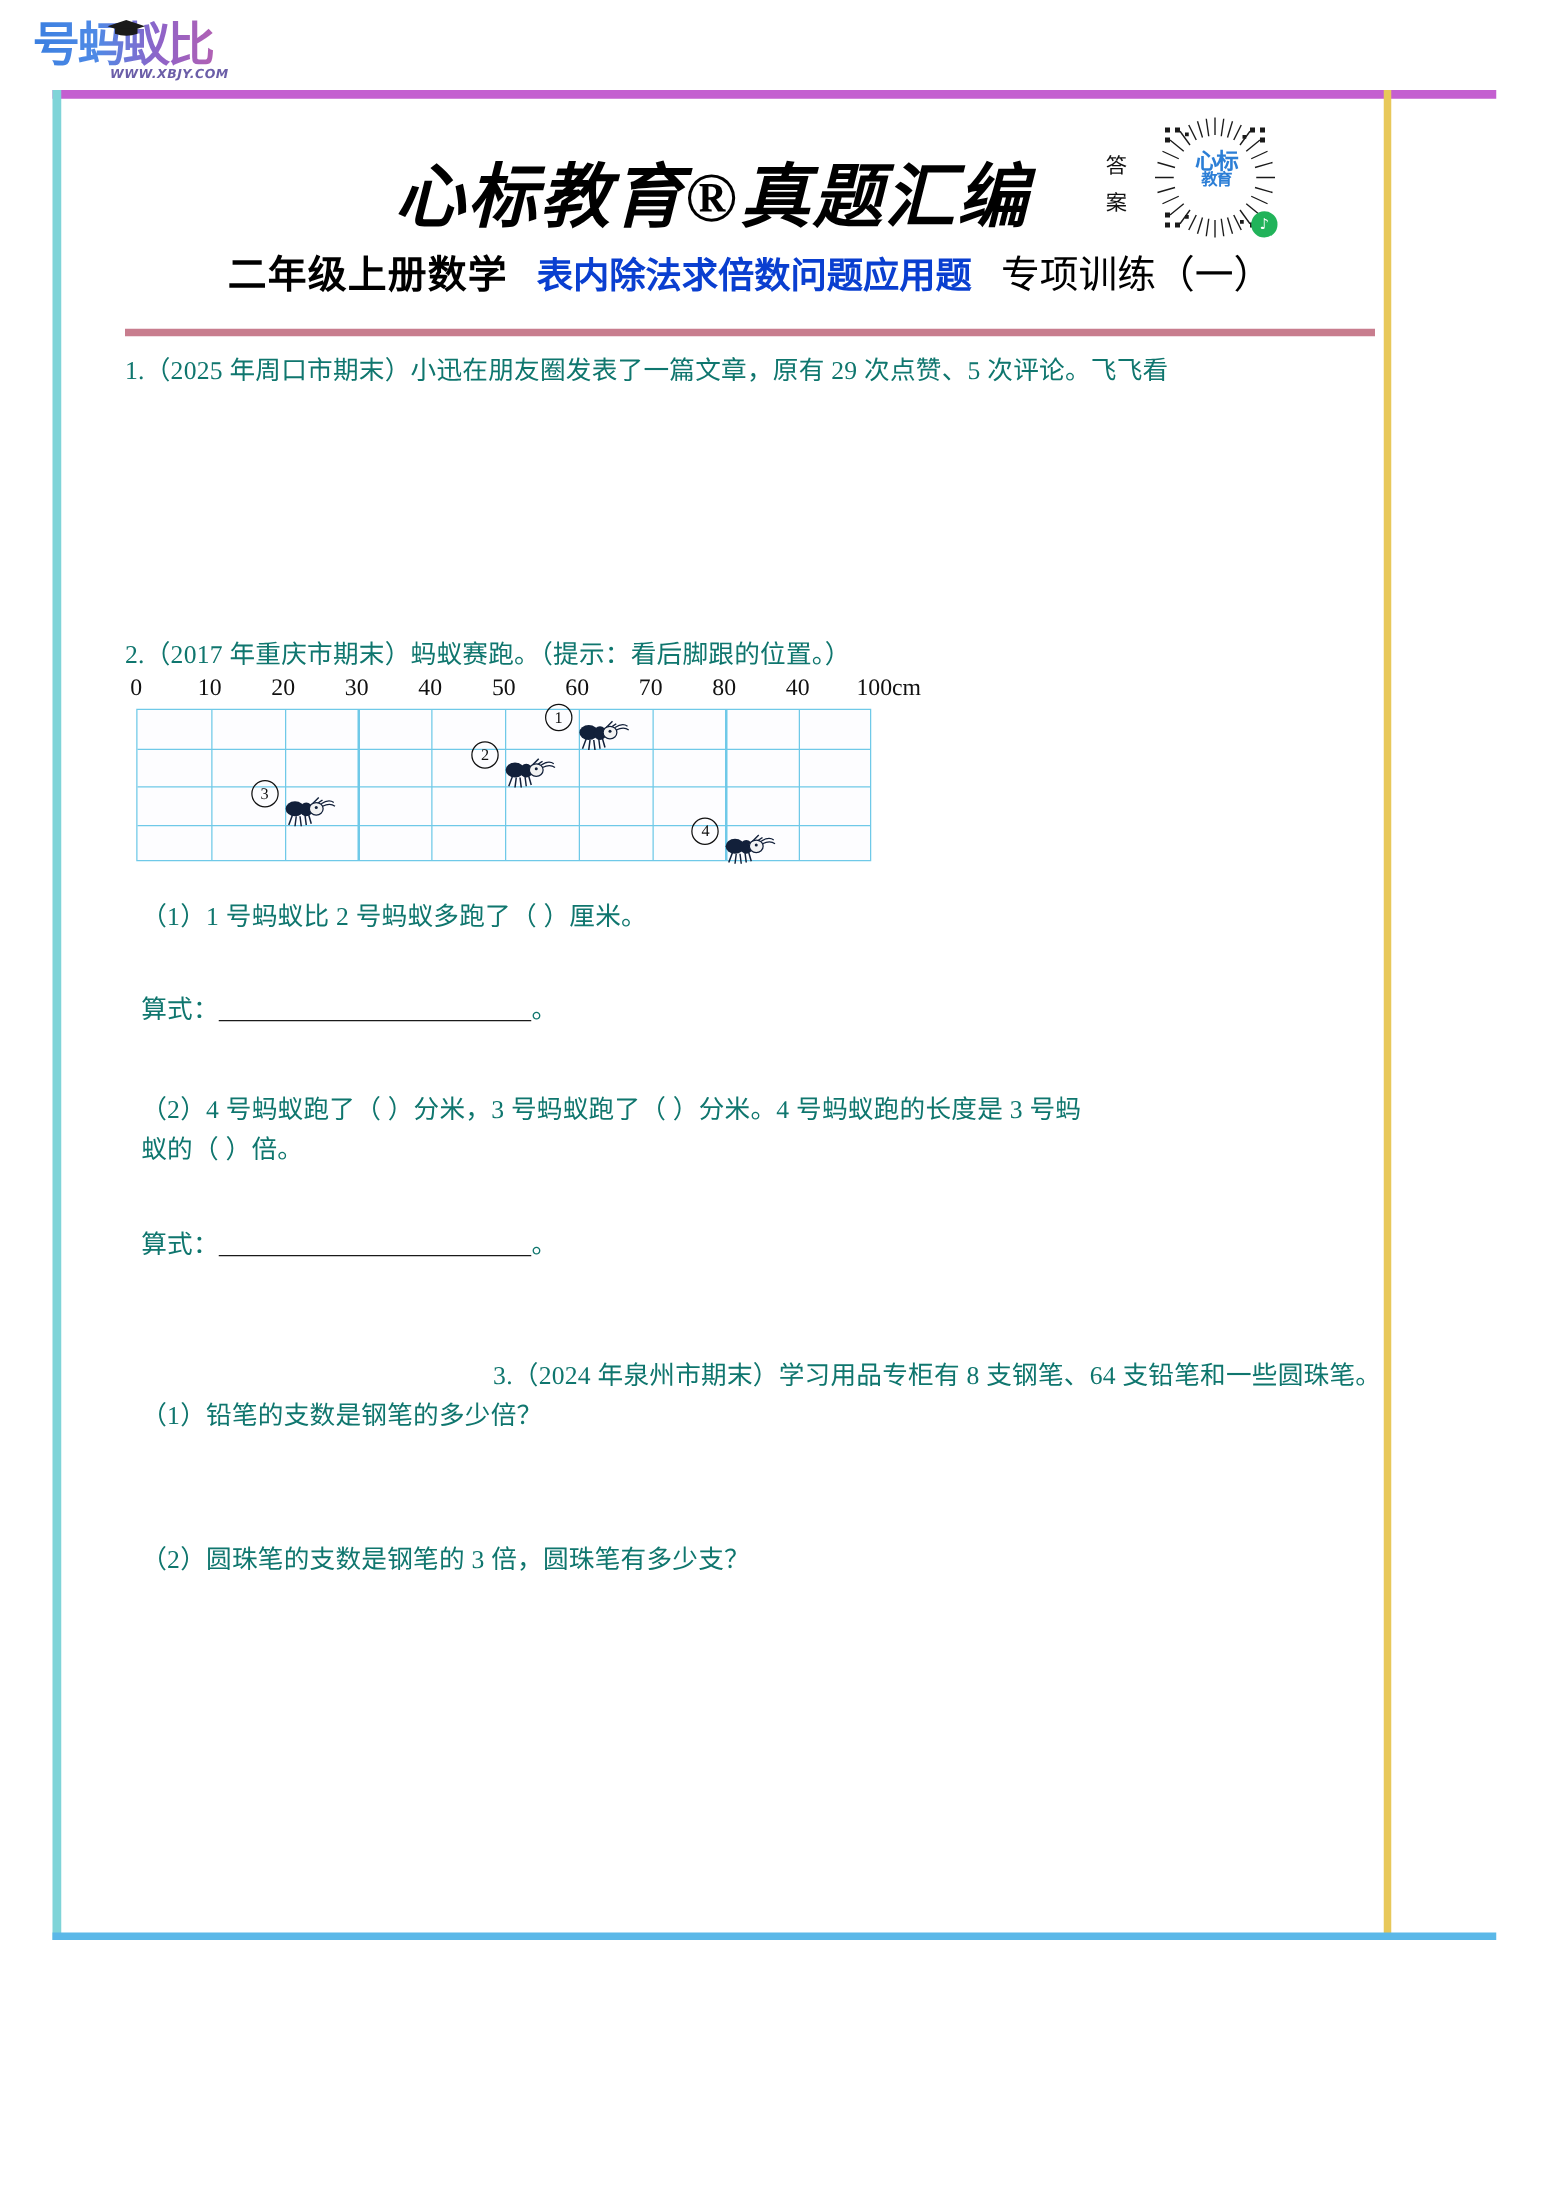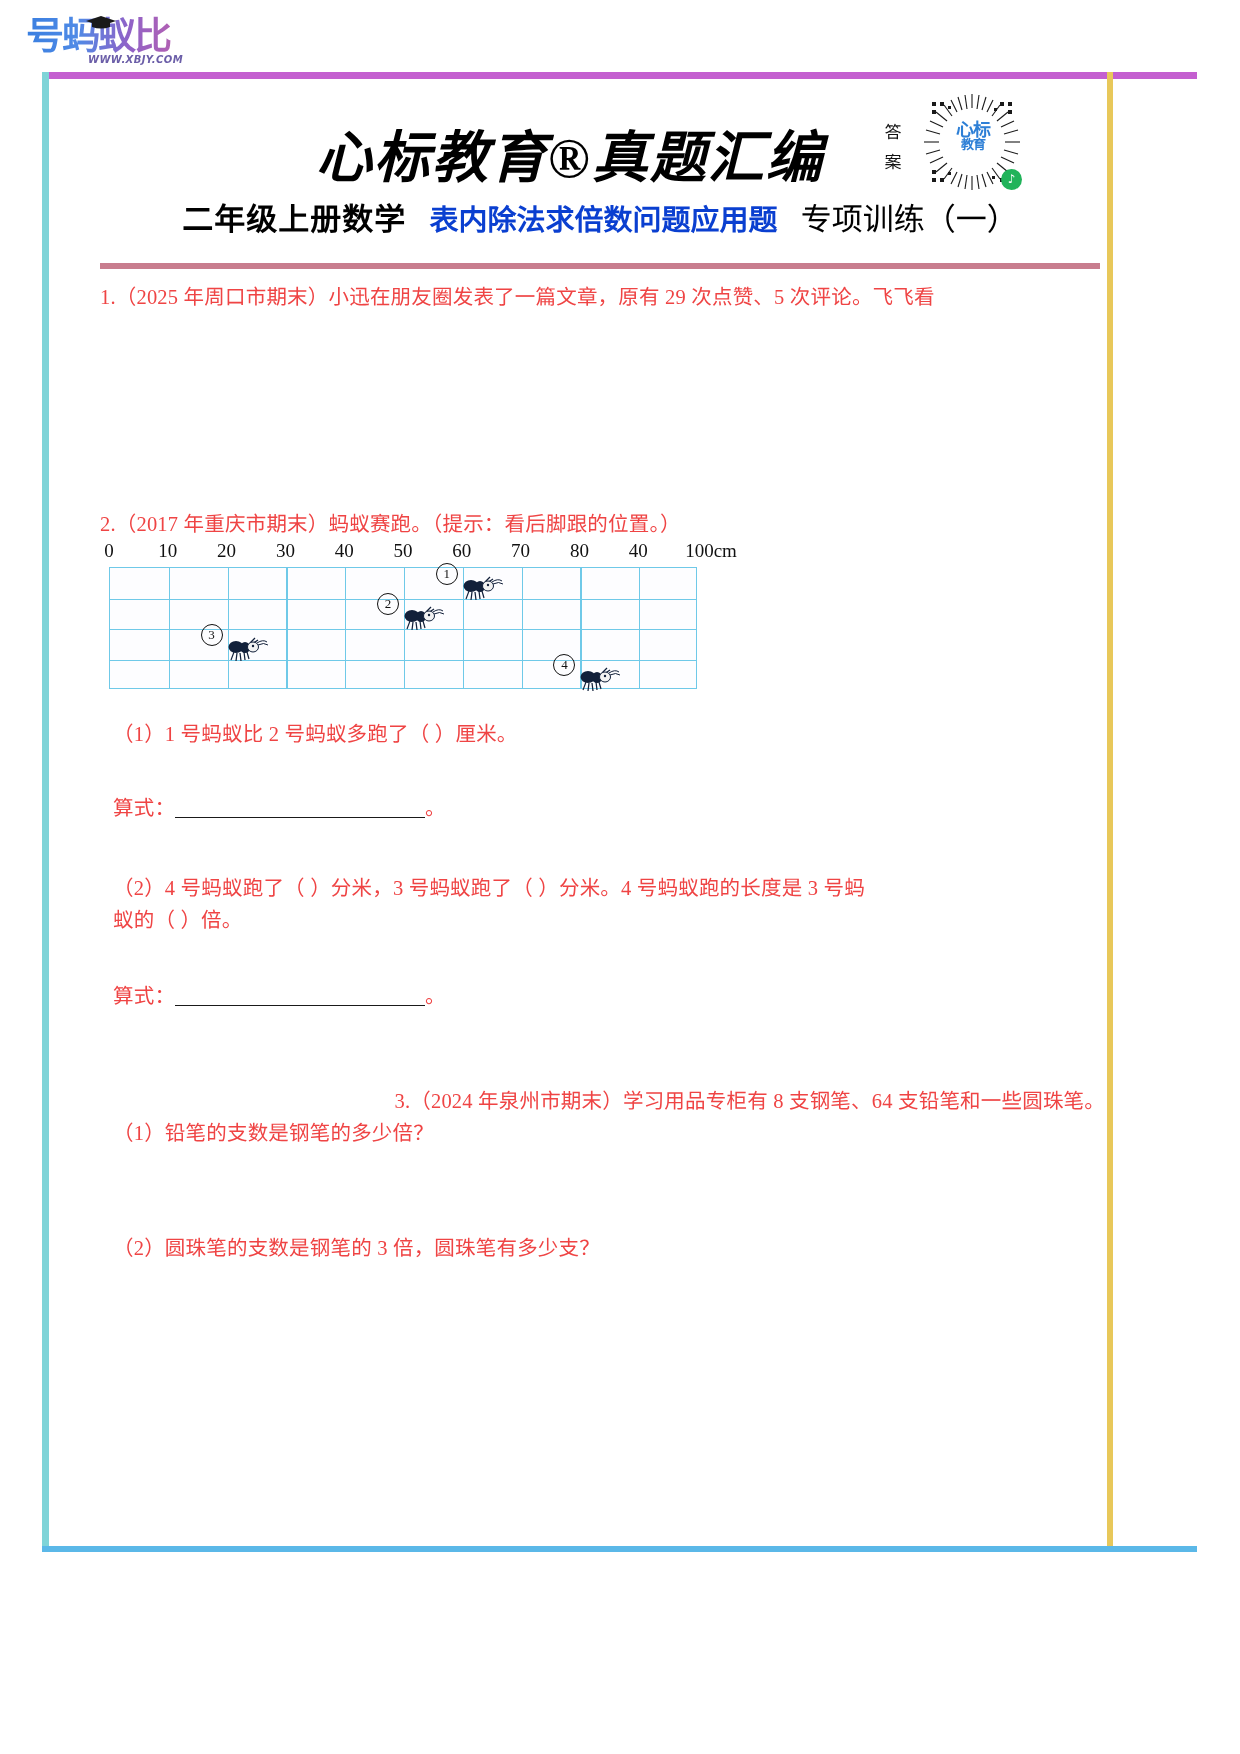--- a/index.html
+++ b/index.html
@@ -190,21 +190,21 @@
     left: 100px; top: 263px;
     width: 1000px; height: 6px;
     background: #c87d8e;
   }
 
   
   .qtext {
     position: absolute;
     font-size: 20.5px;
     line-height: 32px;
-    color: #ef4444;
+    color: #0f766e;
     letter-spacing: 0.2px;
   }
   .q1 { left: 100px; top: 281px; width: 1005px; }
   .q2head { left: 100px; top: 508px; width: 1005px; }
   .q2a { left: 113px; top: 718px; width: 1000px; }
   .f1 { left: 113px; top: 792px; width: 1000px; }
   .q2b { left: 113px; top: 872px; width: 1000px; }
   .f2 { left: 113px; top: 980px; width: 1000px; }
   .q3head { left: 100px; top: 1085px; width: 1005px; text-align: right; }
   .q3a { left: 113px; top: 1117px; width: 1000px; }

